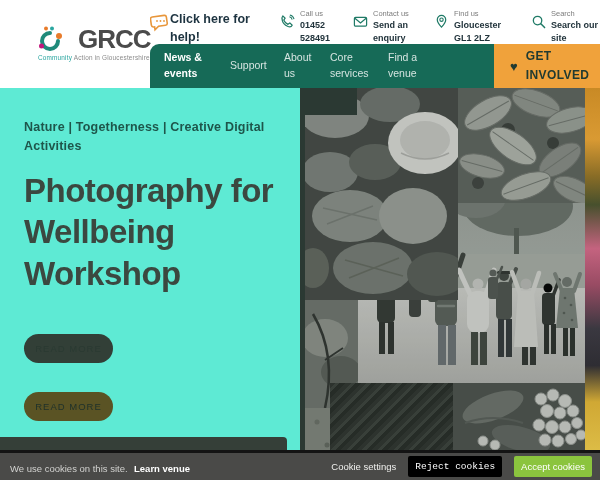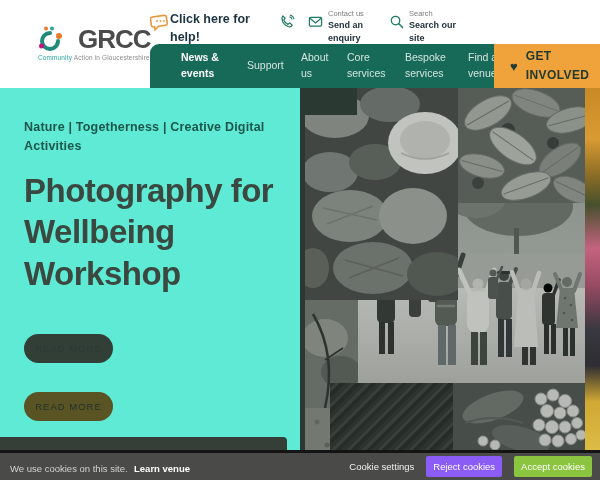--- a/index.html
+++ b/index.html
@@ -21,21 +21,21 @@
   .help-label{font-size:12.5px;font-weight:bold;color:#1d3340;width:82px;line-height:1.45;}
   .contacts{position:absolute;left:280px;top:9px;display:flex;gap:13px;}
   .contact{display:flex;gap:5px;align-items:flex-start;cursor:pointer;}
   .contact svg{width:15px;height:15px;margin-top:5px;flex:0 0 auto;}
   .contact-label{font-size:7.5px;color:#7d7d7d;margin-bottom:1px;}
   .contact-value{font-size:9px;font-weight:bold;color:#22343c;line-height:1.45;}
   .cw1{width:40px;} .cw2{width:48px;} .cw3{width:64px;} .cw4{width:54px;}
   
   .nav{position:absolute;left:150px;top:44px;width:450px;height:44px;background:#166a57;
        border-top-left-radius:9px;display:flex;align-items:center;}
-  .nav-items{display:flex;align-items:center;gap:8px;padding-left:31px;}
+  .nav-items{display:flex;align-items:center;gap:8px;padding-left:14px;}
   .nav-item{color:rgba(255,255,255,.82);font-size:10.5px;line-height:1.5;cursor:pointer;}
   .nav-item.active{color:#ffffff;font-weight:bold;}
   .ni1{width:58px;} .ni2{width:46px;} .ni3{width:38px;} .ni4{width:50px;} .ni5{width:55px;} .ni6{width:42px;}
   .nav-cta{position:absolute;right:0;top:0;width:106px;height:44px;background:#f0a23b;
        display:flex;align-items:center;gap:8px;padding-left:16px;box-sizing:border-box;cursor:pointer;}
   .nav-cta .heart{color:#203a31;font-size:13px;line-height:1;}
   .nav-cta .cta-label{color:#203a31;font-size:12px;font-weight:bold;letter-spacing:.4px;width:56px;line-height:1.6;}
   
   .hero{position:absolute;left:0;top:88px;width:600px;height:415px;background:#5eead4;}
   .hero-eyebrow{position:absolute;left:24px;top:30px;width:242px;font-size:12.5px;font-weight:bold;
@@ -67,21 +67,21 @@
   
   .cookie{position:absolute;left:0;top:450px;width:600px;height:30px;box-sizing:border-box;
       border-top:3px solid #141414;background:#4a4a48;display:flex;align-items:center;
       padding:0 8px 0 10px;gap:12px;z-index:10;}
   .cookie-msg{font-size:9.5px;color:#d2d2d0;}
   .cookie-learn{font-size:9.5px;color:#ffffff;font-weight:bold;cursor:pointer;margin-left:2px;}
   .cookie-right{margin-left:auto;display:flex;align-items:center;gap:12px;}
   .cookie-settings{font-size:9.5px;color:#f0f0ee;cursor:pointer;}
   .cookie-btn{border:none;border-radius:2px;color:#ffffff;font-family:"Liberation Sans",sans-serif;
       font-size:9.5px;padding:5px 7px;cursor:pointer;}
-  .cookie-btn.reject{background:#8b5cf6;}
+  .cookie-btn.reject{background:#000000;font-family:Liberation Mono, monospace;}
   .cookie-btn.accept{background:#8bc43e;}
 </style>
 </head>
 <body>
 
 <div id="app">
 
   <div class="header">
 
     <div class="logo">
@@ -112,33 +112,47 @@
       <span class="help-label">Click here for help!</span>
     </div>
 
     <div class="contacts">
 
       <div class="contact">
         <svg viewBox="0 0 16 16">
           <path d="M3 2 l2.5 2.5 -1.5 2 c.8 2 2.5 3.7 4.5 4.5 l2 -1.5 L13 12 c-1 2 -3 2 -5 1 C5 11.7 3.3 10 2.5 7 2 5 2 3 3 2 z" fill="none" stroke="#1f7a66" stroke-width="1.3" stroke-linejoin="round"></path>
           <path d="M10 3 a4 4 0 0 1 3 3 M10.5 1 a6 6 0 0 1 4.5 4.5" fill="none" stroke="#1f7a66" stroke-width="1.1"></path>
         </svg>
+        <div class="cw1">
+          <div class="contact-label">Call us</div>
+          <div class="contact-value">01452 528491</div>
+        </div>
       </div>
 
       <div class="contact">
         <svg viewBox="0 0 16 16">
           <rect x="1.5" y="3.5" width="13" height="9.5" rx="1.2" fill="none" stroke="#1f7a66" stroke-width="1.3"></rect>
           <path d="M2 4.5 L8 9.5 L14 4.5" fill="none" stroke="#1f7a66" stroke-width="1.3"></path>
         </svg>
         <div class="cw2">
           <div class="contact-label">Contact us</div>
           <div class="contact-value">Send an enquiry</div>
         </div>
       </div>
 
+      <div class="contact">
+        <svg viewBox="0 0 16 16">
+          <path d="M8 1.5 a4.5 4.5 0 0 1 4.5 4.5 c0 3 -4.5 8 -4.5 8 s-4.5 -5 -4.5 -8 A4.5 4.5 0 0 1 8 1.5 z" fill="none" stroke="#1f7a66" stroke-width="1.3"></path>
+          <circle cx="8" cy="6" r="1.8" fill="none" stroke="#1f7a66" stroke-width="1.2"></circle>
+        </svg>
+        <div class="cw3">
+          <div class="contact-label">Find us</div>
+          <div class="contact-value">Gloucester GL1 2LZ</div>
+        </div>
+      </div>
 
       <div class="contact">
         <svg viewBox="0 0 16 16">
           <circle cx="7" cy="7" r="4.5" fill="none" stroke="#1f7a66" stroke-width="1.4"></circle>
           <line x1="10.5" y1="10.5" x2="14.5" y2="14.5" stroke="#1f7a66" stroke-width="1.6" stroke-linecap="round"></line>
         </svg>
         <div class="cw4">
           <div class="contact-label">Search</div>
           <div class="contact-value">Search our site</div>
         </div>
@@ -146,21 +160,20 @@
 
     </div>
   </div>
 
   <nav class="nav">
     <div class="nav-items">
       <div class="nav-item active ni1">News &amp; events</div>
       <div class="nav-item ni2">Support</div>
       <div class="nav-item ni3">About us</div>
       <div class="nav-item ni4">Core services</div>
-      <div class="nav-item ni5">Bespoke services</div>
       <div class="nav-item ni6">Find a venue</div>
     </div>
     <div class="nav-cta">
       <span class="heart">♥</span>
       <span class="cta-label">GET INVOLVED</span>
     </div>
   </nav>
 
   <section class="hero">
 

